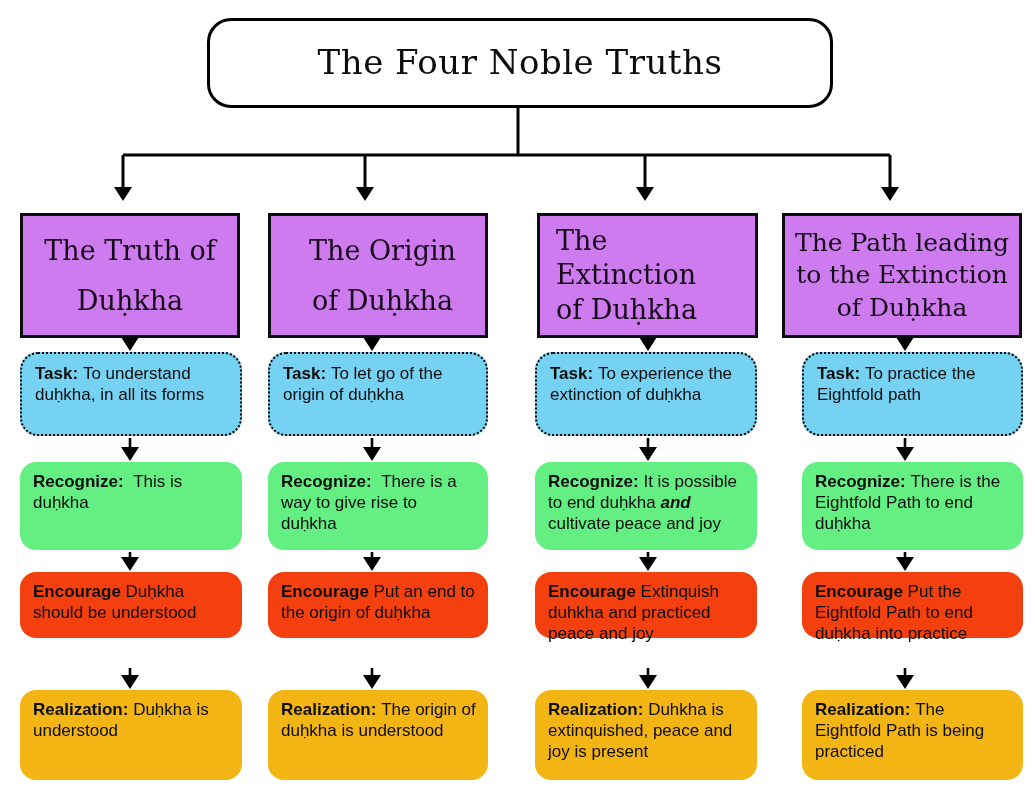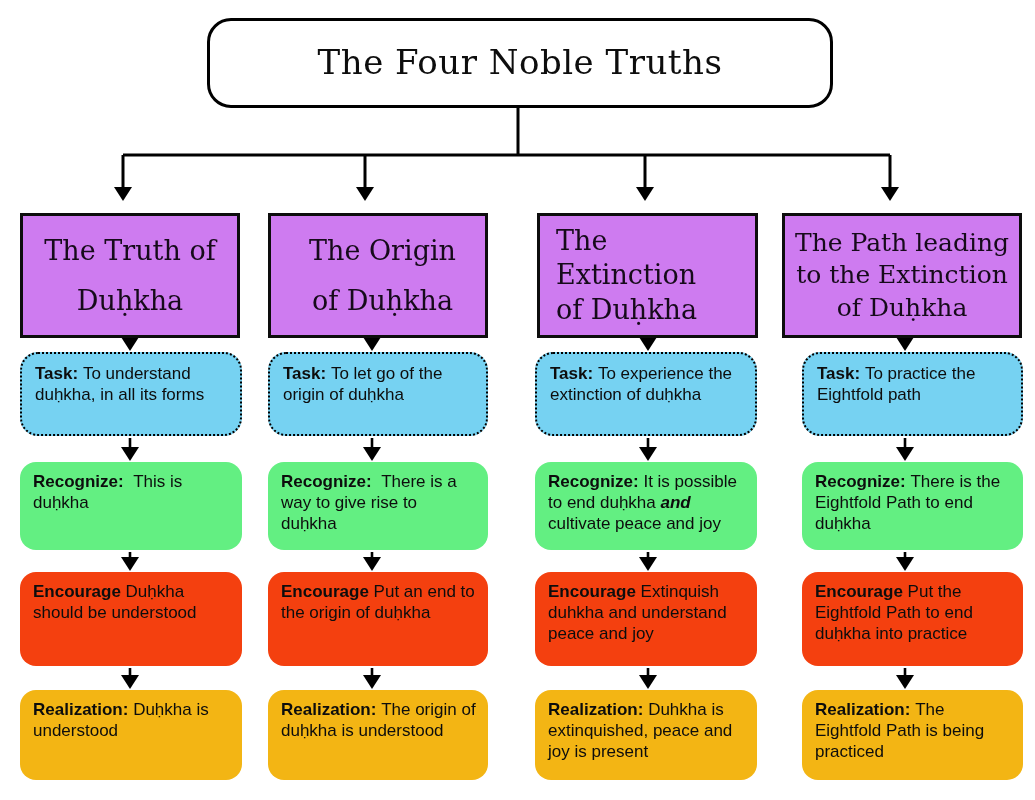--- a/index.html
+++ b/index.html
@@ -86,21 +86,21 @@
   .c2.cell { left: 535px; width: 222px; }
   .c3.cell { left: 802px; width: 221px; }
 
   .task {
     top: 352px; height: 84px;
     background: var(--task_fill, #76d2f2);
     border: 2px dotted #000;
     border-radius: 18px;
   }
   .recognize   { top: 462px; height: 88px; background: var(--recognize_fill, #63ef82); }
-  .encourage   { top: 572px; height: 94px; background: var(--encourage_fill, #f4400f); }
+  .encourage   { top: 572px; height: 66px; background: var(--encourage_fill, #f4400f); }
   .realization { top: 690px; height: 90px; background: var(--realization_fill, #f3b514); }
 </style>
 </head>
 <body>
 
 <div class="canvas">
 
   <svg class="connectors" id="connectors" viewBox="0 0 1035 800">
       <path d="M518 106 V155 M123 155 H890" fill="none" stroke="#000000" stroke-width="3"></path>
       <path d="M123 155 V191" stroke="#000000" stroke-width="3" fill="none"></path>
@@ -167,21 +167,21 @@
   <div class="cell encourage c1"><span style="font-weight: 700;">Encourage </span><span>Put an end to the origin of duḥkha</span></div>
   <div class="cell realization c1"><span style="font-weight: 700;">Realization: </span><span>The origin of duḥkha is understood</span></div>
 
   <div class="heading c2">
       <div>The</div>
       <div>Extinction</div>
       <div>of Duḥkha</div>
     </div>
   <div class="cell task c2"><span style="font-weight: 700;">Task: </span><span>To experience the extinction of duḥkha</span></div>
   <div class="cell recognize c2"><span style="font-weight: 700;">Recognize: </span><span>It is possible to end duḥkha </span><span style="font-weight: 700; font-style: italic;">and</span><span> cultivate peace and joy</span></div>
-  <div class="cell encourage c2"><span style="font-weight: 700;">Encourage </span><span>Extinquish duhkha and understand peace and joy</span></div>
+  <div class="cell encourage c2"><span style="font-weight: 700;">Encourage </span><span>Extinquish duhkha and practiced peace and joy</span></div>
   <div class="cell realization c2"><span style="font-weight: 700;">Realization: </span><span>Duhkha is extinquished, peace and joy is present</span></div>
 
   <div class="heading c3">
       <div>The Path leading</div>
       <div>to the Extinction</div>
       <div>of Duḥkha</div>
     </div>
   <div class="cell task c3"><span style="font-weight: 700;">Task: </span><span>To practice the Eightfold path</span></div>
   <div class="cell recognize c3"><span style="font-weight: 700;">Recognize: </span><span>There is the Eightfold Path to end duḥkha</span></div>
   <div class="cell encourage c3"><span style="font-weight: 700;">Encourage </span><span>Put the Eightfold Path to end duḥkha into practice</span></div>

